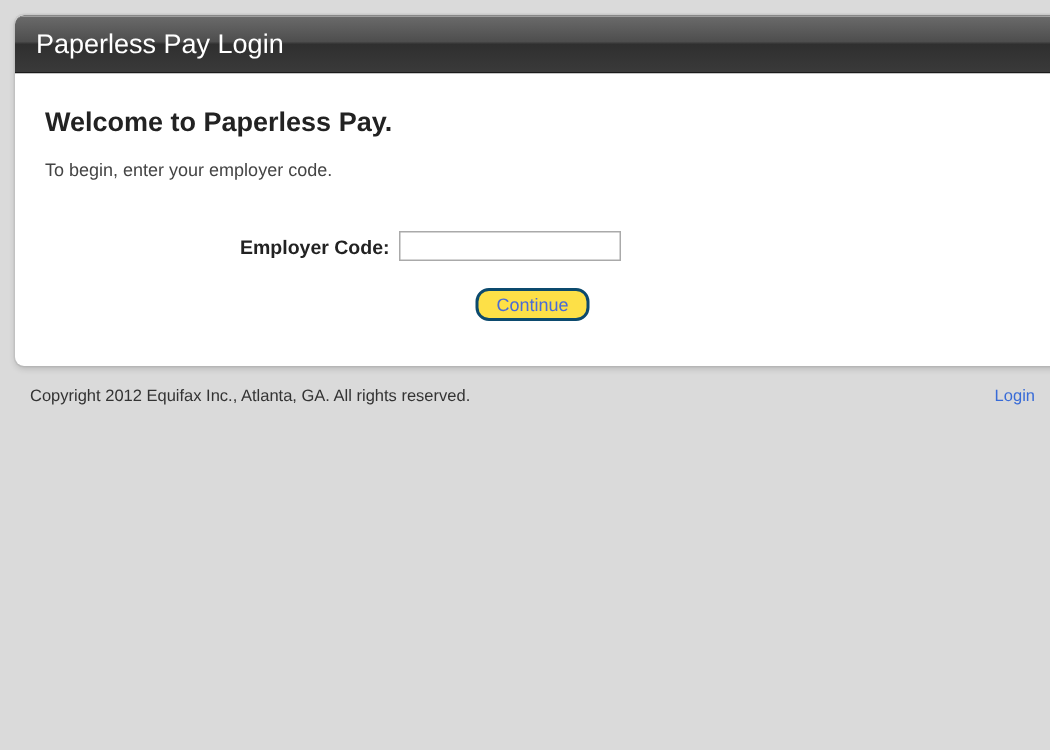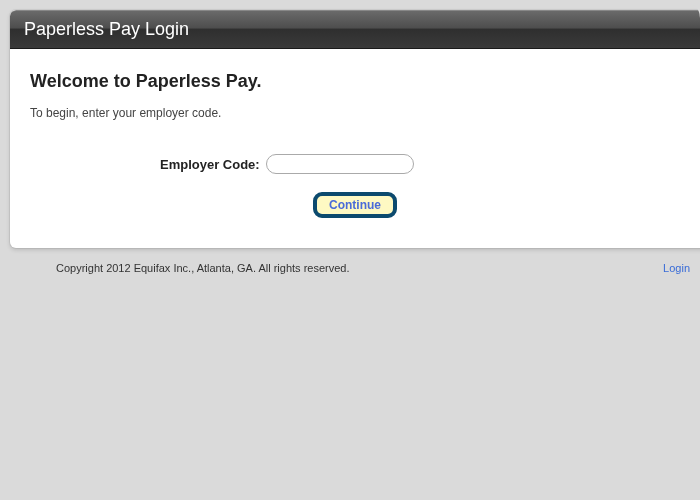--- a/index.html
+++ b/index.html
@@ -1,15 +1,15 @@
 <!DOCTYPE html>
 <html><head>
   <meta charset="utf-8">
   <style>
-    * { box-sizing: border-box; margin: 0; padding: 0; border-radius: 18px; }
+    * { box-sizing: border-box; margin: 0; padding: 0; }
     body {
       font-family: Arial, Helvetica, sans-serif;
       background: #dadada;
       width: 700px;
       height: 500px;
       overflow: hidden;
     }
     .page-wrap {
       padding: 10px 0 0 10px;
     }
@@ -69,37 +69,35 @@
     }
     .button-row {
       text-align: center;
       padding-right: 30px;
     }
     .continue-btn {
       display: inline-block;
       padding: 2px 12px;
       font-size: 12px;
       color: #4a6bd8;
-      background: #fef9c3;
-      border: 4px solid #0c4a6e;
+      background: #fde047;
+      border: 2px solid #0c4a6e;
       border-radius: 9px;
       cursor: pointer;
-      font-weight: bold;
     }
     .footer {
       padding: 14px 10px 4px 20px;
       display: flex;
       justify-content: space-between;
       align-items: flex-start;
       width: 700px;
     }
     .copyright {
       font-size: 11px;
       color: #333;
-      margin-left: 36px;
     }
     .footer-link {
       font-size: 11px;
       color: #386bd7;
       text-decoration: none;
       cursor: pointer;
       margin-left: auto;
       padding-right: 0;
     }
   </style>

